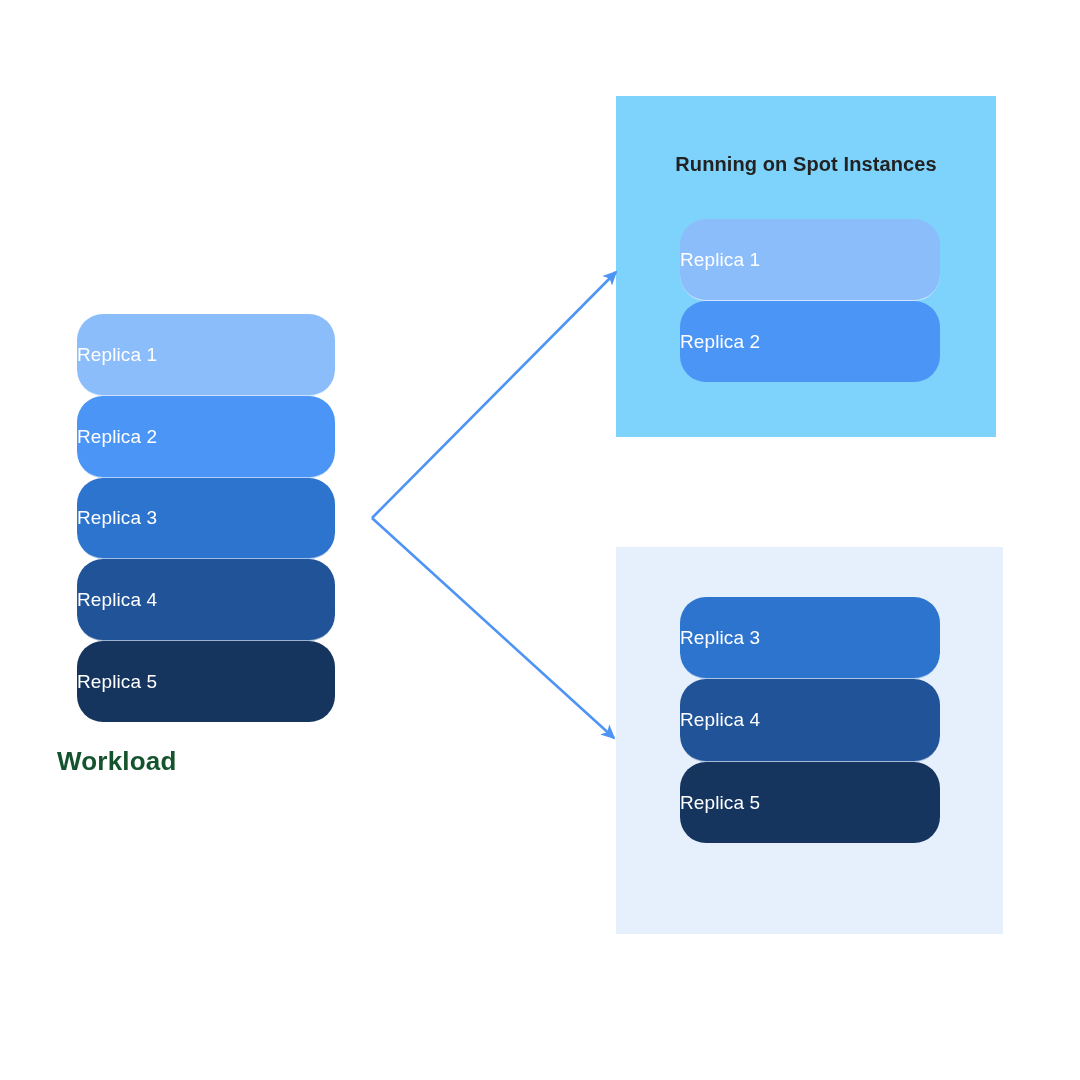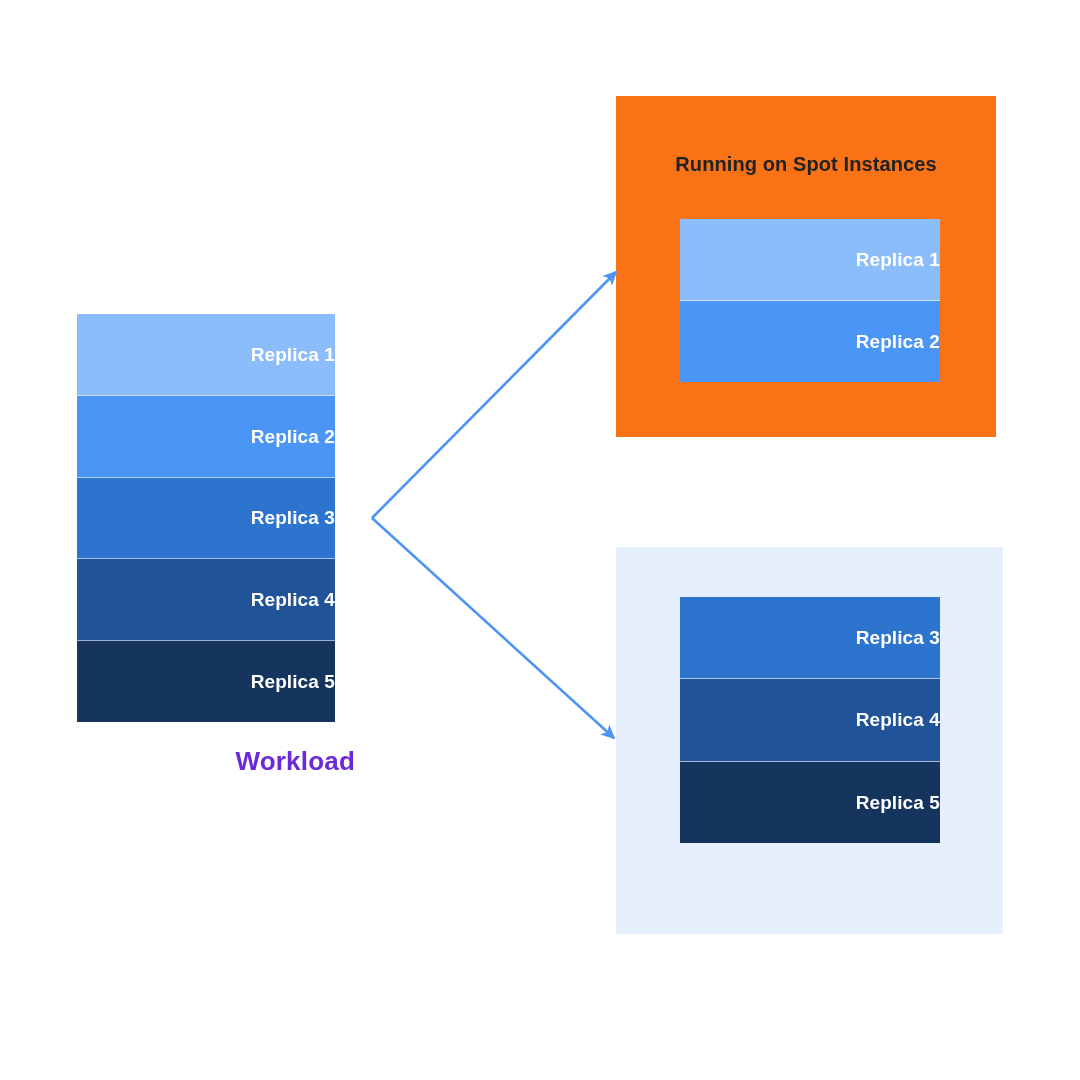--- a/index.html
+++ b/index.html
@@ -21,27 +21,28 @@
     left: 0; top: 0;
     width: 1080px;
     height: 1080px;
   }
 
   
   .replica-band {
     box-sizing: border-box;
     display: flex;
     align-items: center;
-    justify-content: flex-end;
+    justify-content: flex-start;
     color: #ffffff;
     font-size: 19px;
-    font-weight: 700;
+    font-weight: 400;
     letter-spacing: 0.1px;
     line-height: 1;
     white-space: nowrap;
+    border-radius: 26px;
   }
 
   
   #workload-group {
     position: absolute;
     left: 77px;
     top: 314px;
     width: 258px;
   }
   #workload-stack {
@@ -55,24 +56,24 @@
     border-bottom: 1px solid rgba(255,255,255,0.55);
   }
   #workload-stack .replica-band:last-child {
     border-bottom: none;
   }
   #workload-label {
     position: absolute;
     left: -20px;
     top: 432px;
     width: 298px;
-    text-align: right;
+    text-align: left;
     font-size: 26px;
     font-weight: 700;
-    color: #6d28d9;
+    color: #14532d;
     letter-spacing: 0.2px;
   }
 
   
   .panel {
     position: absolute;
     box-sizing: border-box;
     background: #e6effc;
   }
   #panel-spot {
@@ -154,21 +155,21 @@
       <div class="replica-band" style="background-color: rgb(33, 83, 153);">
         <span>Replica 4</span>
       </div>
       <div class="replica-band" style="background-color: rgb(21, 53, 95);">
         <span>Replica 5</span>
       </div>
     </div>
     <div id="workload-label">Workload</div>
   </div>
 
-  <div class="panel" id="panel-spot" style="background: #f97316;">
+  <div class="panel" id="panel-spot" style="background: #7dd3fc;">
     <div class="panel-title">Running on Spot Instances</div>
     <div class="panel-stack" id="spot-stack">
       <div class="replica-band" style="background-color: rgb(140, 189, 251);">
         <span>Replica 1</span>
       </div>
       <div class="replica-band" style="background-color: rgb(74, 149, 245);">
         <span>Replica 2</span>
       </div>
     </div>
   </div>

